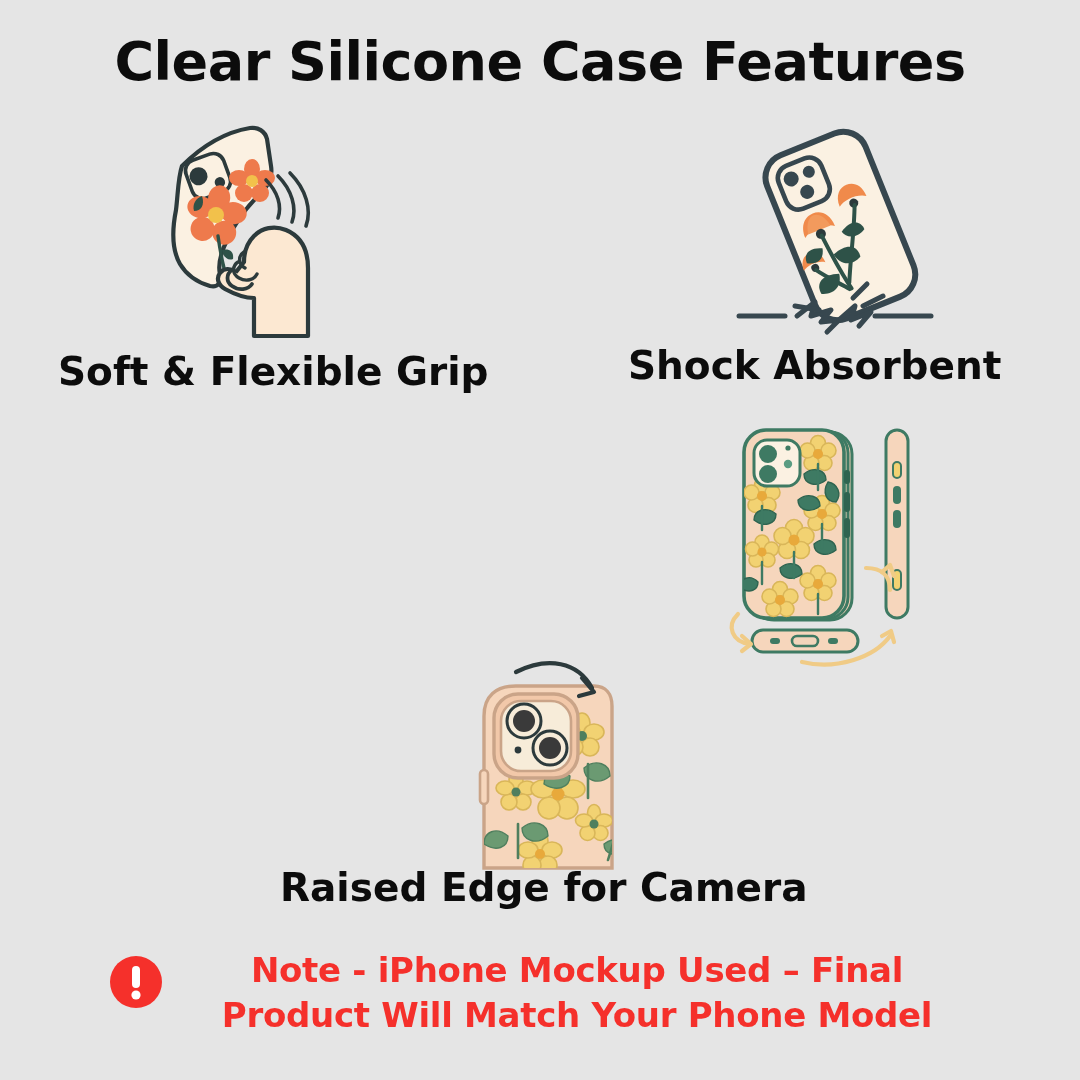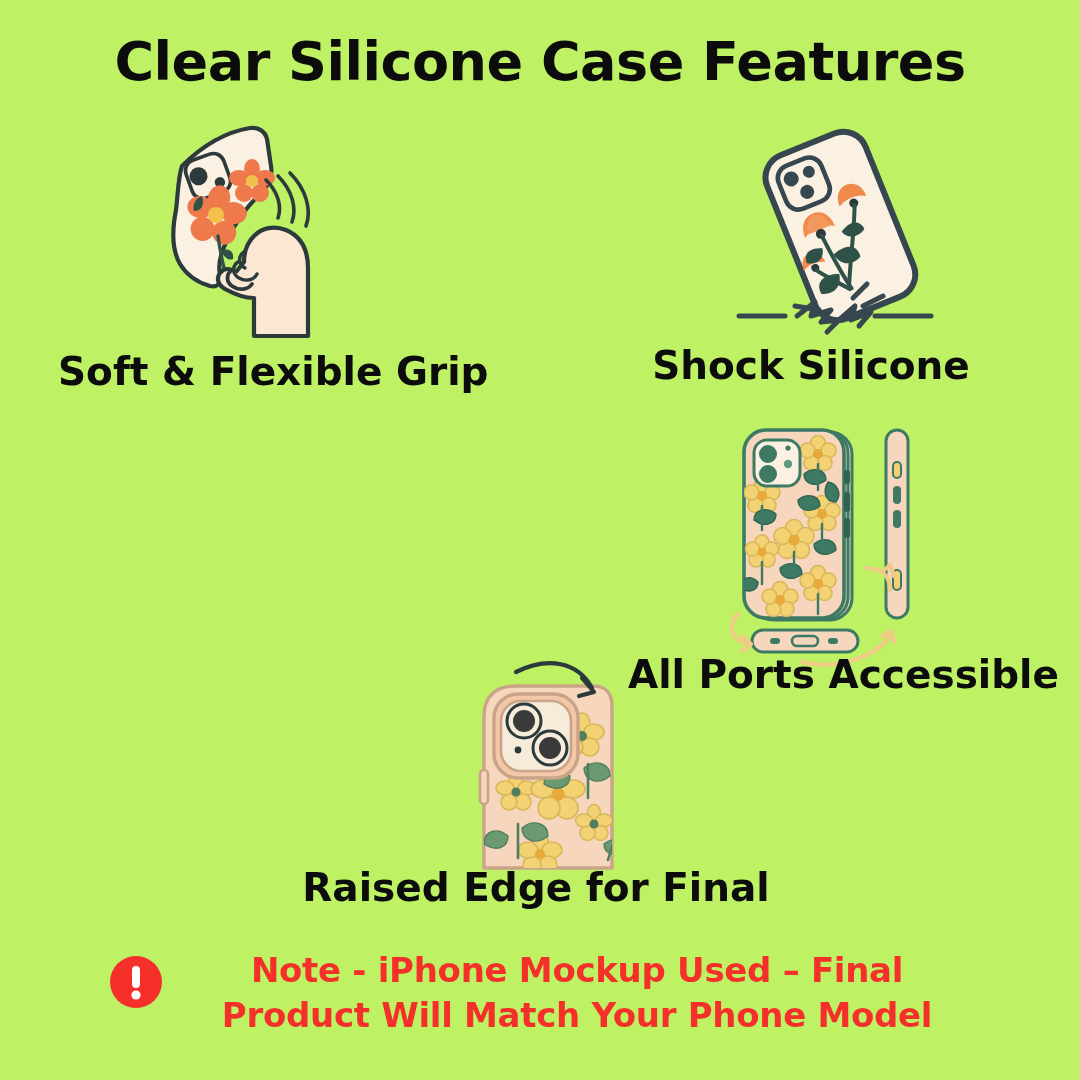--- a/index.html
+++ b/index.html
@@ -12,21 +12,21 @@
     width: 1080px;
     height: 1080px;
     position: relative;
     overflow: hidden;
     font-family: "DejaVu Sans", sans-serif;
     -webkit-font-smoothing: antialiased;
   }
   .page {
     position: absolute;
     inset: 0;
-    background: #bef264;
+    background: #e5e5e5;
   }
 
   
   .title {
     position: absolute;
     left: 0;
     top: 32px;
     width: 1080px;
     text-align: center;
     font-family: "DejaVu Sans", sans-serif;
@@ -195,21 +195,21 @@
         <path d="M118 178 L132 164"></path>
         <path d="M128 186 L148 176"></path>
         <path d="M60 186 L84 190"></path>
       </g>
       <g stroke="#37474f" stroke-width="5" stroke-linecap="round">
         <line x1="4" y1="196" x2="50" y2="196"></line>
         <line x1="140" y1="196" x2="196" y2="196"></line>
       </g>
     </svg>
   </div>
-  <div class="label label-shock">Shock Silicone</div>
+  <div class="label label-shock">Shock Absorbent</div>
 
 
   <div class="illo illo-ports">
     <svg width="230" height="250" viewBox="0 0 230 250" xmlns="http://www.w3.org/2000/svg">
       <defs>
         <clipPath id="caseClip">
           <rect x="26" y="12" width="100" height="188" rx="22"></rect>
         </clipPath>
       </defs>
 
@@ -330,21 +330,20 @@
       <g fill="none" stroke="#f0cb86" stroke-width="4.2" stroke-linecap="round" stroke-linejoin="round">
         <path d="M20 196 C8 208 14 224 32 226"></path>
         <polyline points="24,218 33,226 24,233"></polyline>
         <path d="M148 150 C164 150 172 158 172 172"></path>
         <polyline points="164,154 172,147 176,158"></polyline>
         <path d="M84 244 C118 252 156 240 172 218"></path>
         <polyline points="164,218 173,213 176,224"></polyline>
       </g>
     </svg>
   </div>
-  <div class="label label-ports">All Ports Accessible</div>
 
   <div class="illo illo-camera">
     <svg width="200" height="200" viewBox="0 0 200 200" xmlns="http://www.w3.org/2000/svg">
       <defs>
         <clipPath id="camCaseClip">
           <path d="M36 58 C36 38 48 28 68 28 L146 28 C158 28 164 36 164 48 L164 210 L36 210 Z"></path>
         </clipPath>
       </defs>
 
       <g>
@@ -421,21 +420,21 @@
           <circle cx="70" cy="92" r="3.4" fill="#2c3a3c"></circle>
         </g>
       </g>
 
       <g fill="none" stroke="#2c3a3c" stroke-width="4.2" stroke-linecap="round" stroke-linejoin="round">
         <path d="M68 14 C100 -2 130 4 144 30"></path>
         <polyline points="134,20 146,34 131,38"></polyline>
       </g>
     </svg>
   </div>
-  <div class="label label-camera">Raised Edge for Final</div>
+  <div class="label label-camera">Raised Edge for Camera</div>
 
   <div class="note">
     <span class="note-icon">
       <svg width="56" height="56" viewBox="0 0 56 56" xmlns="http://www.w3.org/2000/svg">
         <circle cx="28" cy="28" r="26" fill="#f5302b"></circle>
         <rect x="24" y="12" width="8" height="22" rx="4" fill="#ffffff"></rect>
         <circle cx="28" cy="41" r="4.6" fill="#ffffff"></circle>
       </svg>
     </span>
     <span class="note-text">Note - iPhone Mockup Used – Final Product Will Match Your Phone Model</span>

